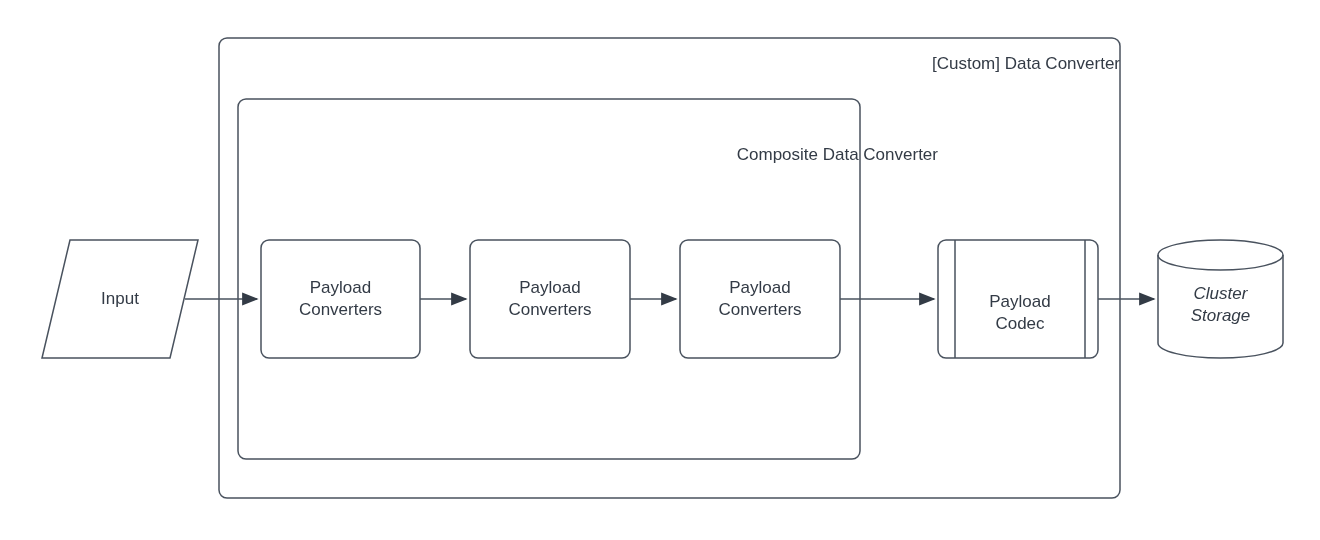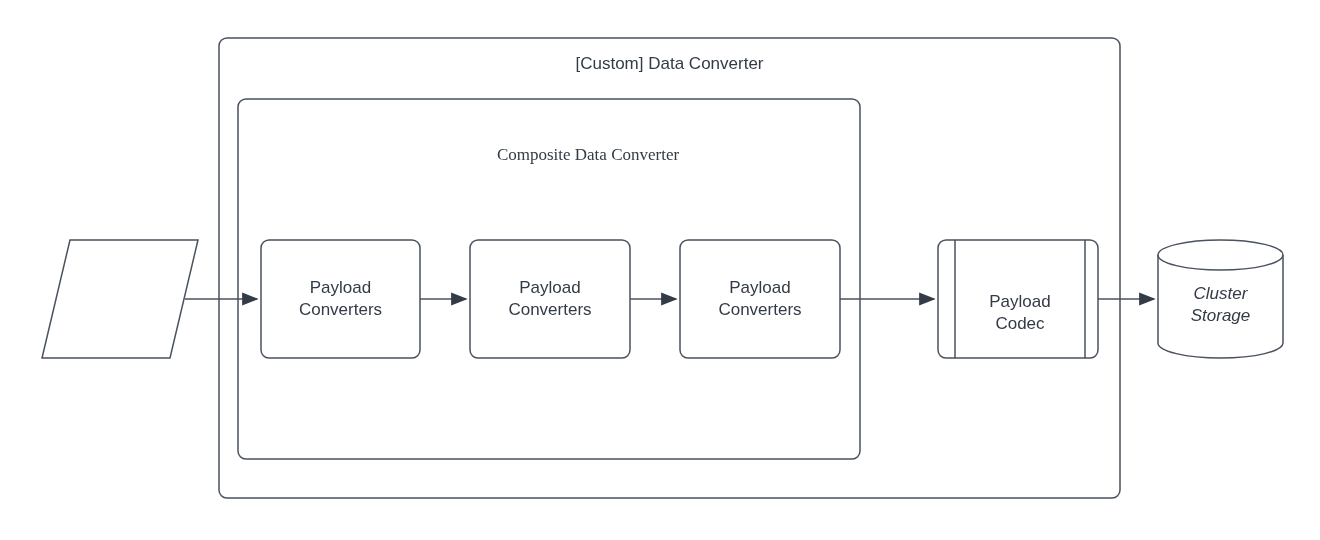--- a/index.html
+++ b/index.html
@@ -24,28 +24,28 @@
     align-items: center;
     justify-content: center;
     text-align: center;
     color: var(--text);
     font-size: 17px;
     line-height: 1.32;
   }
   .diagram-label .wrap { display: inline-block; }
   .container-title {
     position: absolute;
-    text-align: center;
+    text-align: right;
     color: var(--text);
     font-size: 17px;
     line-height: 1.3;
   }
   
   .lbl-outer-title  { left: 219px; top: 53px;  width: 901px; }
-  .lbl-inner-title  { left: 238px; top: 144px; width: 700px; font-family: Liberation Serif, serif; }
+  .lbl-inner-title  { left: 238px; top: 144px; width: 700px; }
   .lbl-input        { left: 42px;  top: 240px; width: 156px; height: 118px; }
   .lbl-pc1          { left: 261px; top: 240px; width: 159px; height: 118px; }
   .lbl-pc2          { left: 470px; top: 240px; width: 160px; height: 118px; }
   .lbl-pc3          { left: 680px; top: 240px; width: 160px; height: 118px; }
   .lbl-codec        { left: 955px; top: 240px; width: 130px; height: 146px; }
   .lbl-cluster      { left: 1158px;top: 253px; width: 125px; height: 104px; font-style: italic; }
   .w110 { max-width: 112px; }
   .w90  { max-width: 92px; }
 </style>
 </head>
@@ -82,20 +82,23 @@
       <line x1="420" y1="299" x2="466" y2="299" marker-end="url(#arrowhead)"></line>
       <line x1="630" y1="299" x2="676" y2="299" marker-end="url(#arrowhead)"></line>
       <line x1="840" y1="299" x2="934" y2="299" marker-end="url(#arrowhead)"></line>
       <line x1="1098" y1="299" x2="1154" y2="299" marker-end="url(#arrowhead)"></line>
     </g>
   </svg>
 
   <div class="container-title lbl-outer-title">[Custom] Data Converter</div>
   <div class="container-title lbl-inner-title">Composite Data Converter</div>
 
+  <div class="diagram-label lbl-input">
+    <span class="wrap">Input</span>
+  </div>
   <div class="diagram-label lbl-pc1">
     <span class="wrap w110">Payload Converters</span>
   </div>
   <div class="diagram-label lbl-pc2">
     <span class="wrap w110">Payload Converters</span>
   </div>
   <div class="diagram-label lbl-pc3">
     <span class="wrap w110">Payload Converters</span>
   </div>
   <div class="diagram-label lbl-codec">

